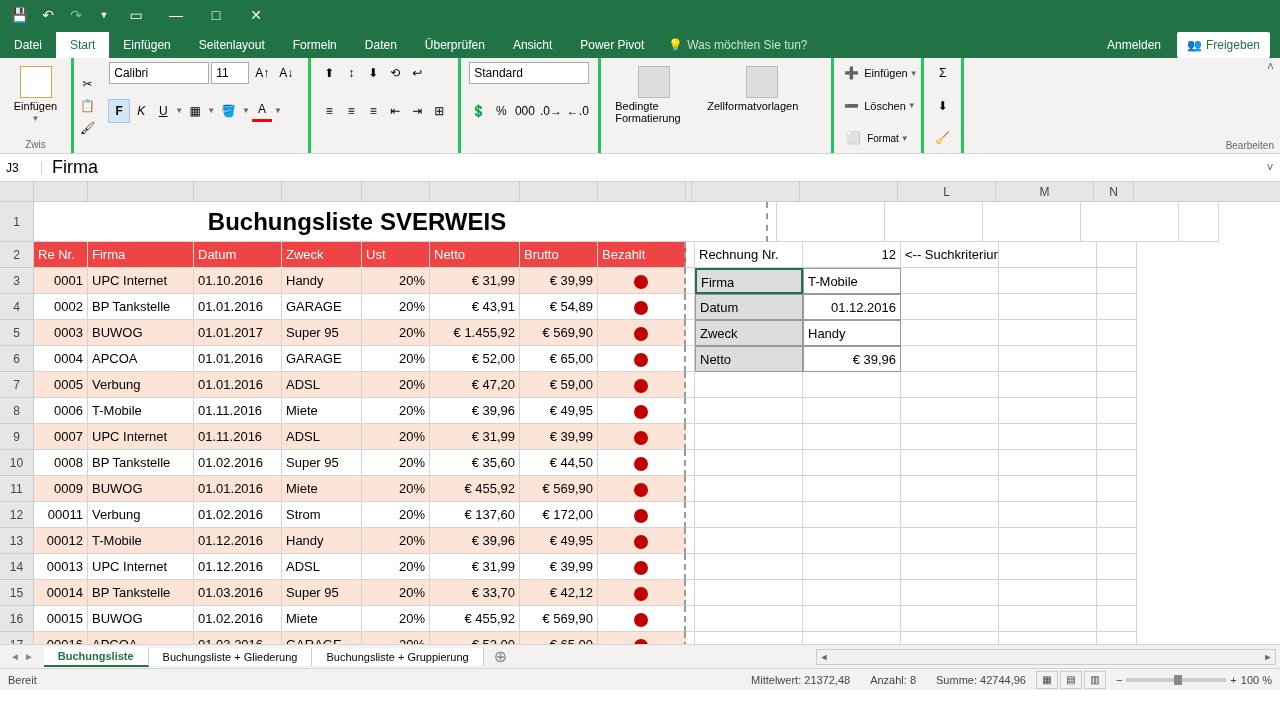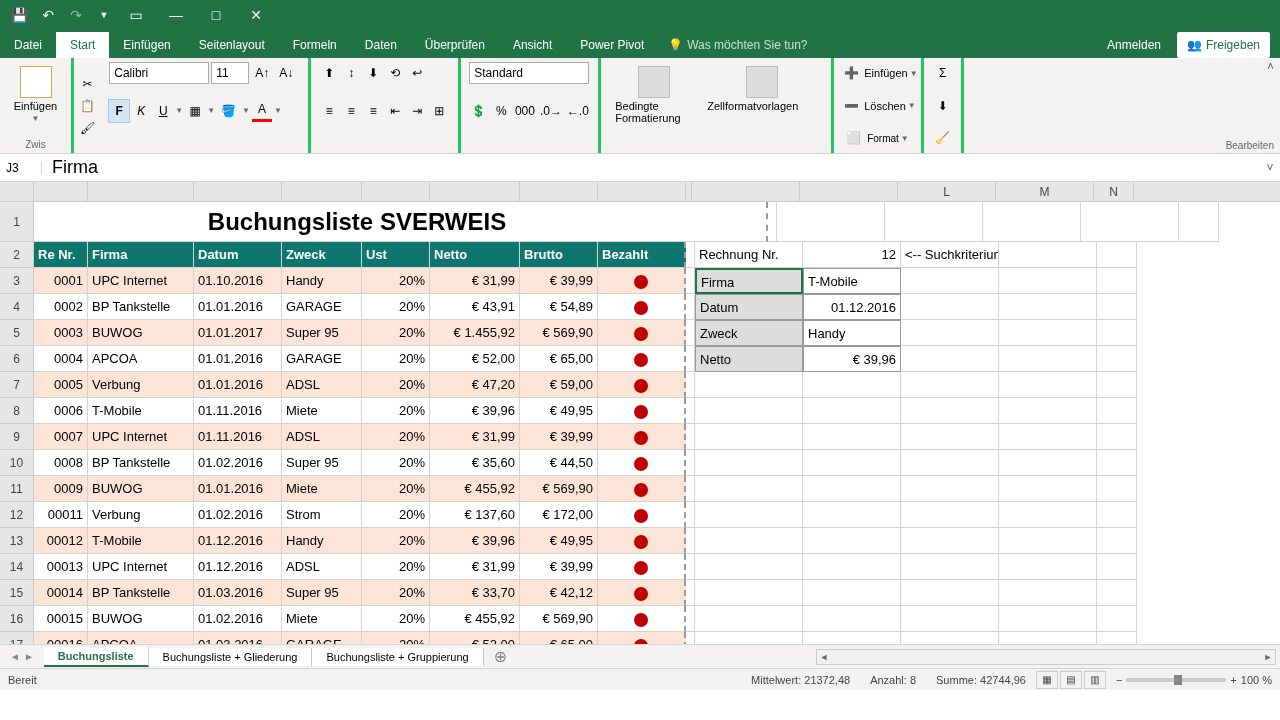--- a/index.html
+++ b/index.html
@@ -48,21 +48,21 @@
 .colhdrs { display: flex; height: 20px; background: #e6e6e6; border-bottom: 1px solid #ccc; }
 .corner { width: 34px; border-right: 1px solid #ccc; background: #e6e6e6; }
 .ch { border-right: 1px solid #ccc; text-align: center; font-size: 12px; color: #444; line-height: 20px; }
 .rows { height: 442px; overflow: hidden; }
 .row { display: flex; height: 26px; }
 .row.title { height: 40px; }
 .rh { width: 34px; background: #e6e6e6; border-right: 1px solid #ccc; border-bottom: 1px solid #ccc; text-align: center; font-size: 12px; color: #444; line-height: 26px; }
 .row.title .rh { line-height: 40px; }
 .cell { border-right: 1px solid #d4d4d4; border-bottom: 1px solid #d4d4d4; padding: 0 4px; font-size: 13px; line-height: 26px; overflow: hidden; white-space: nowrap; }
 .titlecell { font-size: 24px; font-weight: bold; text-align: center; line-height: 40px; border-right: none; border-bottom: 1px solid #d4d4d4; }
-.hdr { background: #0f766e; color: #fff; font-weight: bold; }
+.hdr { background: #ef4444; color: #fff; font-weight: normal; }
 .alt { background: #fce4d6; }
 .num { text-align: right; }
 .dot { display: inline-block; width: 14px; height: 14px; background: #c00000; border-radius: 50%; margin: 6px auto; vertical-align: middle; }
 .paid { text-align: center; }
 .pbr { border-right: 2px dashed #999; }
 .lookup-hdr { background: #ddd; border: 1px solid #999; }
 .lookup-val { border: 1px solid #999; }
 .sel-box { border: 2px solid #217346 !important; }
 
 

